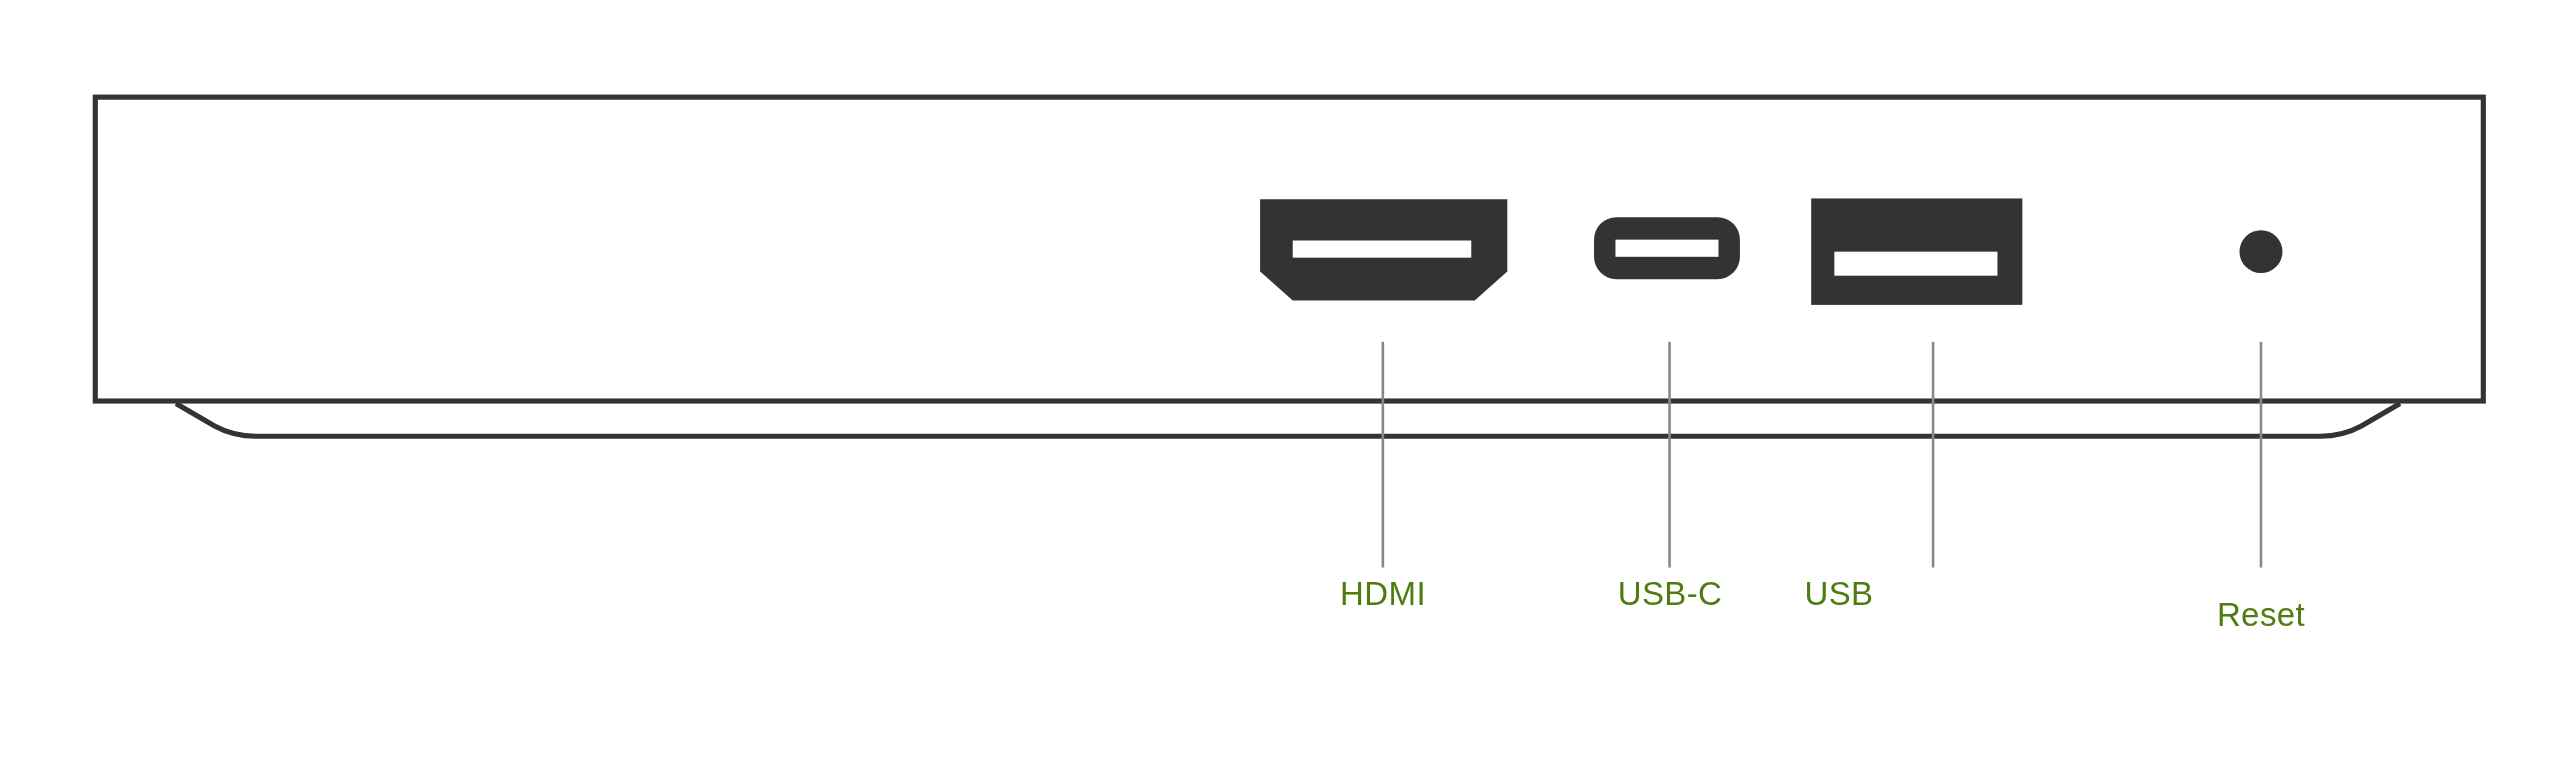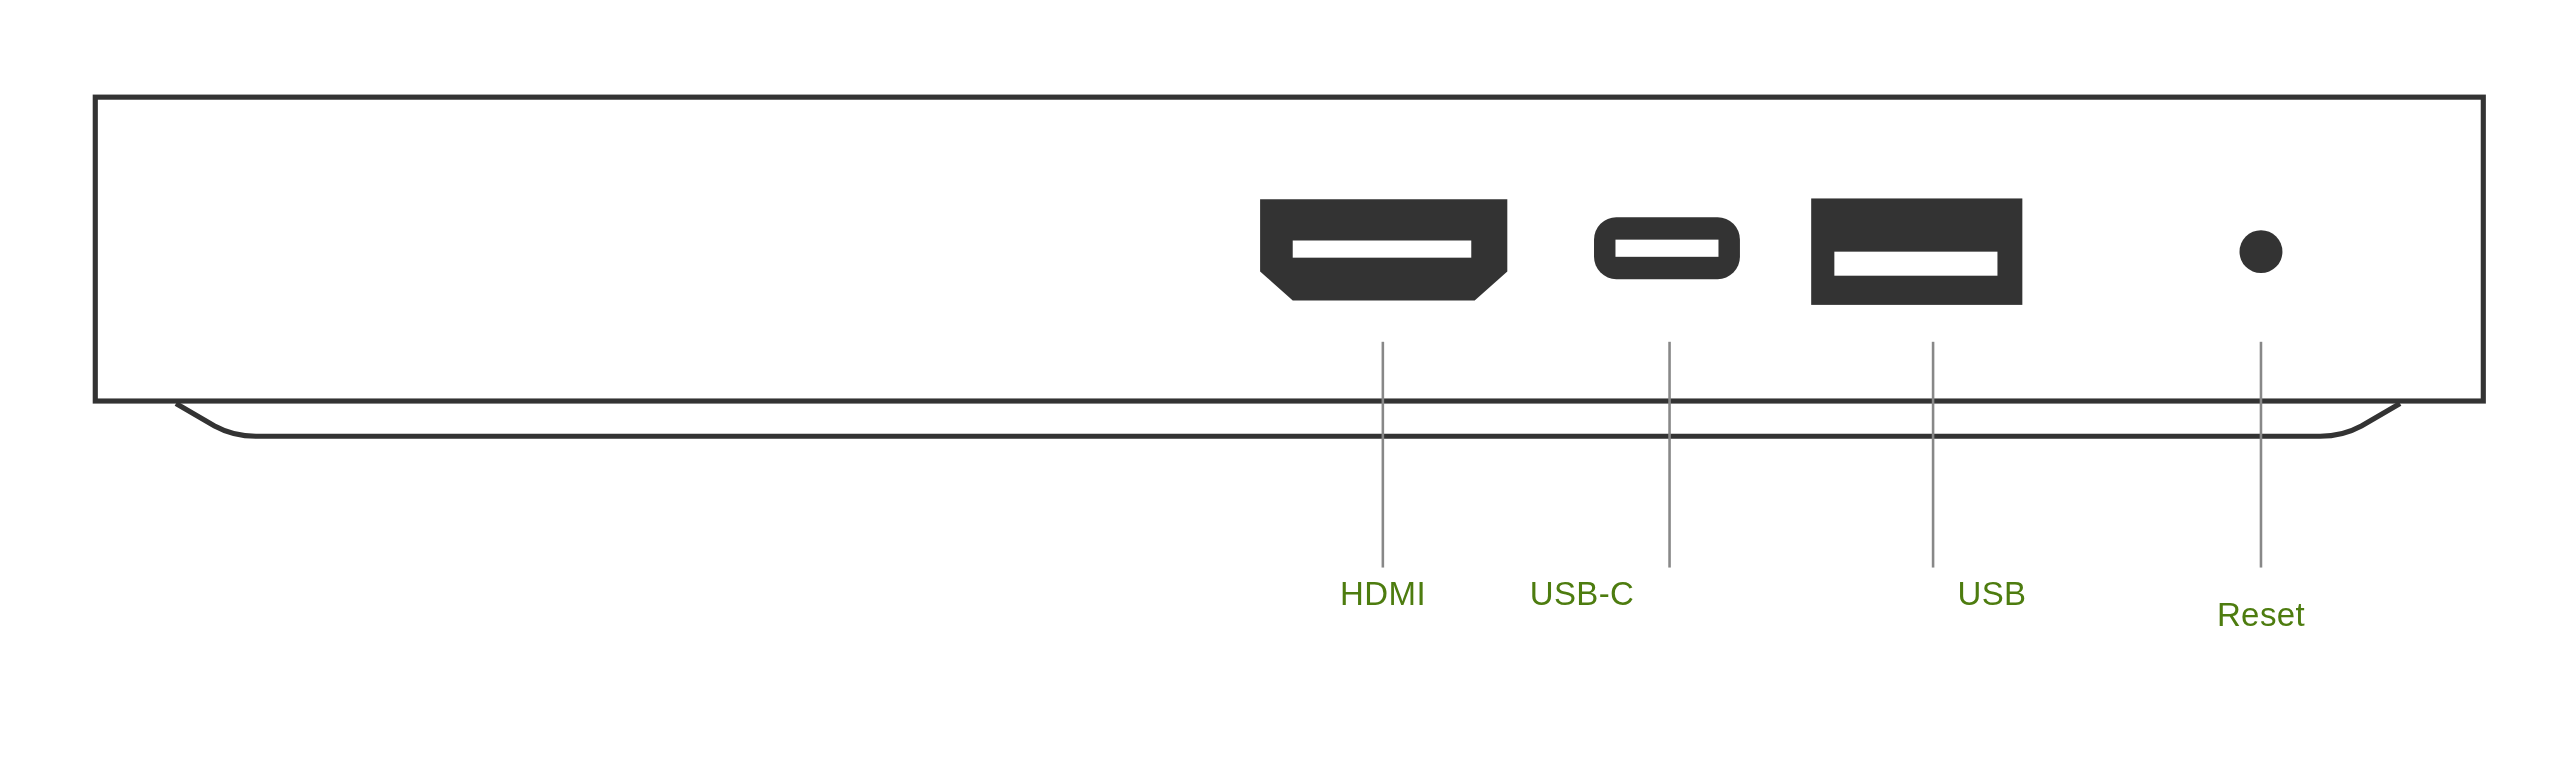--- a/index.html
+++ b/index.html
@@ -59,16 +59,16 @@
 
   <circle cx="2634" cy="293" r="25" fill="#333333"></circle>
 
   <line x1="1611" y1="398" x2="1611" y2="661" stroke="#888888" stroke-width="3"></line>
   <line x1="1945" y1="398" x2="1945" y2="661" stroke="#888888" stroke-width="3"></line>
   <line x1="2252" y1="398" x2="2252" y2="661" stroke="#888888" stroke-width="3"></line>
   <line x1="2634" y1="398" x2="2634" y2="661" stroke="#888888" stroke-width="3"></line>
 </svg>
 
 <div class="port-label" style="left:1383px;">HDMI</div>
-<div class="port-label" style="left:1582px;">USB-C</div>
-<div class="port-label" style="left:1992px;">USB</div>
+<div class="port-label" style="left:1670px;">USB-C</div>
+<div class="port-label" style="left:1839px;">USB</div>
 <div class="port-label" style="left:2261px;margin-top:21px;">Reset</div>
 
 
 </body></html>

